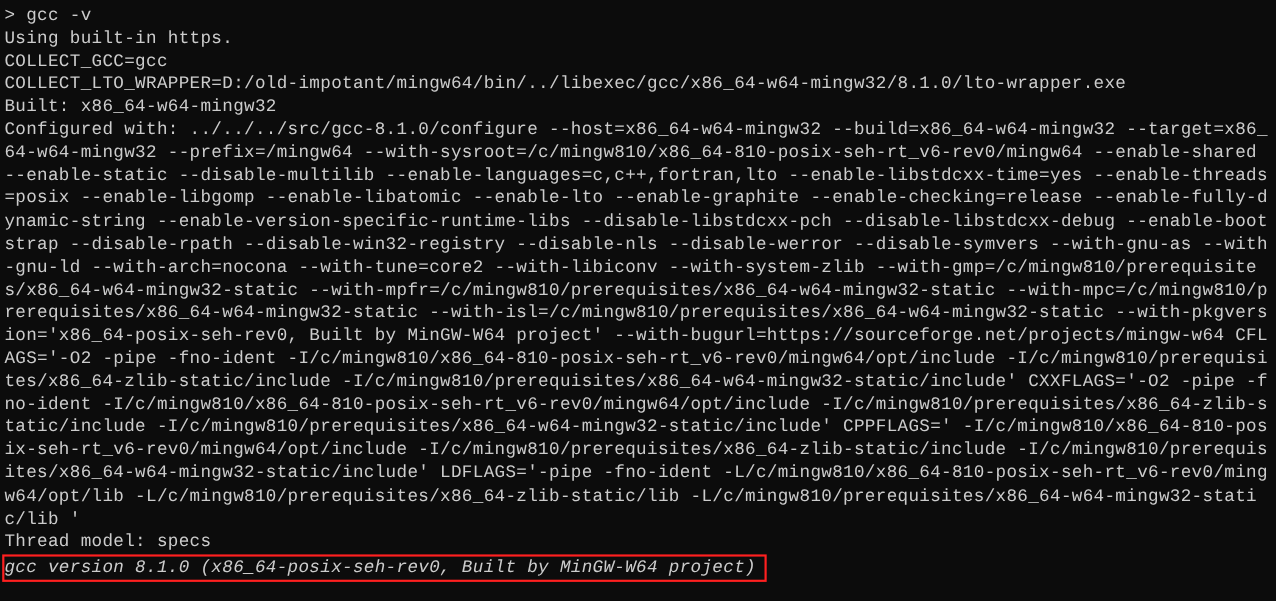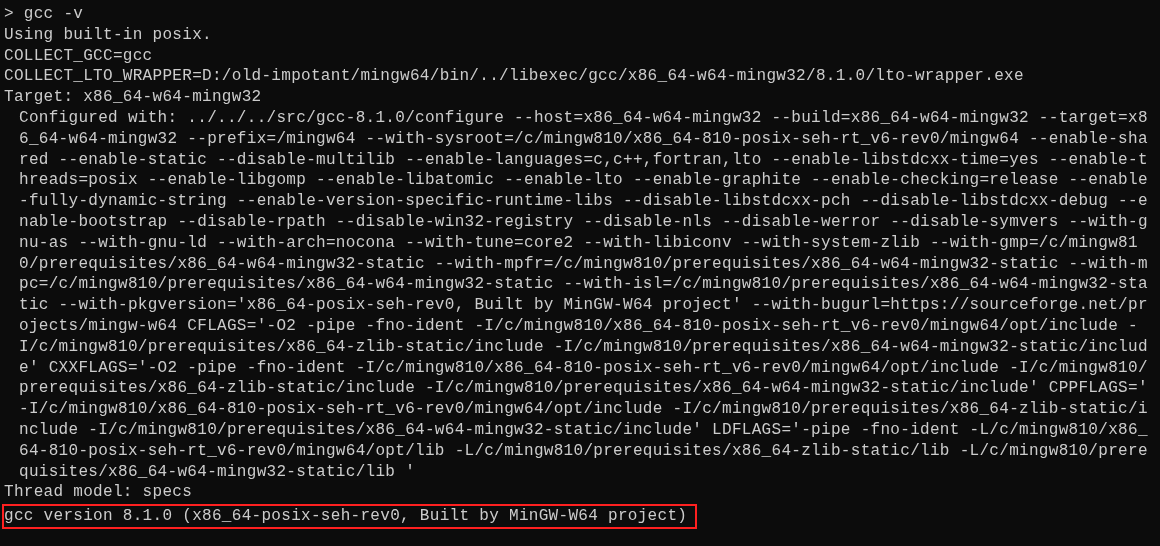--- a/index.html
+++ b/index.html
@@ -25,35 +25,35 @@
     }
     .prompt-symbol {
       color: #cccccc;
     }
     .highlighted-line {
       display: inline-block;
       border: 2px solid #ff2020;
       padding: 0px 8px 0px 0px;
       margin-left: -2px;
       margin-top: 1px;
+      font-style: italic;
     }
     .output-block {
       white-space: pre-wrap;
       word-break: break-all;
-      margin-left: 15px;
     }
   </style>
 </head>
 <body>
 
 
 
 <div class="terminal-line"><span class="prompt-symbol">&gt;</span> <span>gcc -v</span></div>
-<div class="terminal-line">Using built-in posix.</div>
+<div class="terminal-line">Using built-in https.</div>
 <div class="terminal-line">COLLECT_GCC=gcc</div>
 <div class="terminal-line">COLLECT_LTO_WRAPPER=D:/old-impotant/mingw64/bin/../libexec/gcc/x86_64-w64-mingw32/8.1.0/lto-wrapper.exe</div>
-<div class="terminal-line">Target: x86_64-w64-mingw32</div>
+<div class="terminal-line">Built: x86_64-w64-mingw32</div>
 <div class="output-block">Configured with: ../../../src/gcc-8.1.0/configure --host=x86_64-w64-mingw32 --build=x86_64-w64-mingw32 --target=x86_64-w64-mingw32 --prefix=/mingw64 --with-sysroot=/c/mingw810/x86_64-810-posix-seh-rt_v6-rev0/mingw64 --enable-shared --enable-static --disable-multilib --enable-languages=c,c++,fortran,lto --enable-libstdcxx-time=yes --enable-threads=posix --enable-libgomp --enable-libatomic --enable-lto --enable-graphite --enable-checking=release --enable-fully-dynamic-string --enable-version-specific-runtime-libs --disable-libstdcxx-pch --disable-libstdcxx-debug --enable-bootstrap --disable-rpath --disable-win32-registry --disable-nls --disable-werror --disable-symvers --with-gnu-as --with-gnu-ld --with-arch=nocona --with-tune=core2 --with-libiconv --with-system-zlib --with-gmp=/c/mingw810/prerequisites/x86_64-w64-mingw32-static --with-mpfr=/c/mingw810/prerequisites/x86_64-w64-mingw32-static --with-mpc=/c/mingw810/prerequisites/x86_64-w64-mingw32-static --with-isl=/c/mingw810/prerequisites/x86_64-w64-mingw32-static --with-pkgversion='x86_64-posix-seh-rev0, Built by MinGW-W64 project' --with-bugurl=https://sourceforge.net/projects/mingw-w64 CFLAGS='-O2 -pipe -fno-ident -I/c/mingw810/x86_64-810-posix-seh-rt_v6-rev0/mingw64/opt/include -I/c/mingw810/prerequisites/x86_64-zlib-static/include -I/c/mingw810/prerequisites/x86_64-w64-mingw32-static/include' CXXFLAGS='-O2 -pipe -fno-ident -I/c/mingw810/x86_64-810-posix-seh-rt_v6-rev0/mingw64/opt/include -I/c/mingw810/prerequisites/x86_64-zlib-static/include -I/c/mingw810/prerequisites/x86_64-w64-mingw32-static/include' CPPFLAGS=' -I/c/mingw810/x86_64-810-posix-seh-rt_v6-rev0/mingw64/opt/include -I/c/mingw810/prerequisites/x86_64-zlib-static/include -I/c/mingw810/prerequisites/x86_64-w64-mingw32-static/include' LDFLAGS='-pipe -fno-ident -L/c/mingw810/x86_64-810-posix-seh-rt_v6-rev0/mingw64/opt/lib -L/c/mingw810/prerequisites/x86_64-zlib-static/lib -L/c/mingw810/prerequisites/x86_64-w64-mingw32-static/lib '</div>
 <div class="terminal-line">Thread model: specs</div>
 <div class="highlighted-line">gcc version 8.1.0 (x86_64-posix-seh-rev0, Built by MinGW-W64 project)</div>
 
 
 
 
 </body></html>

